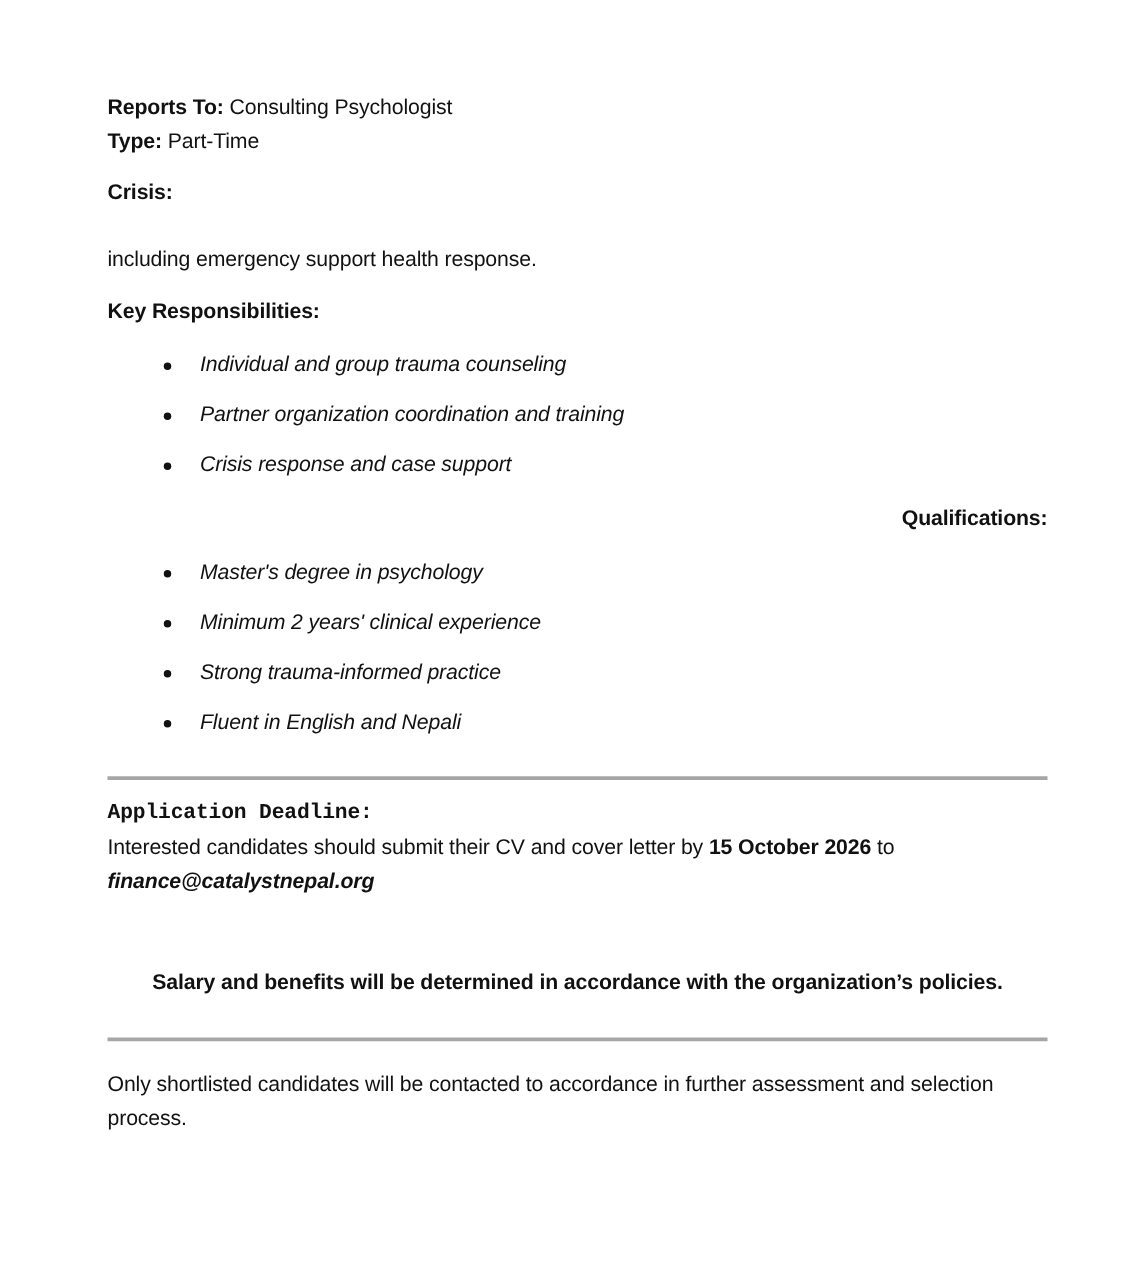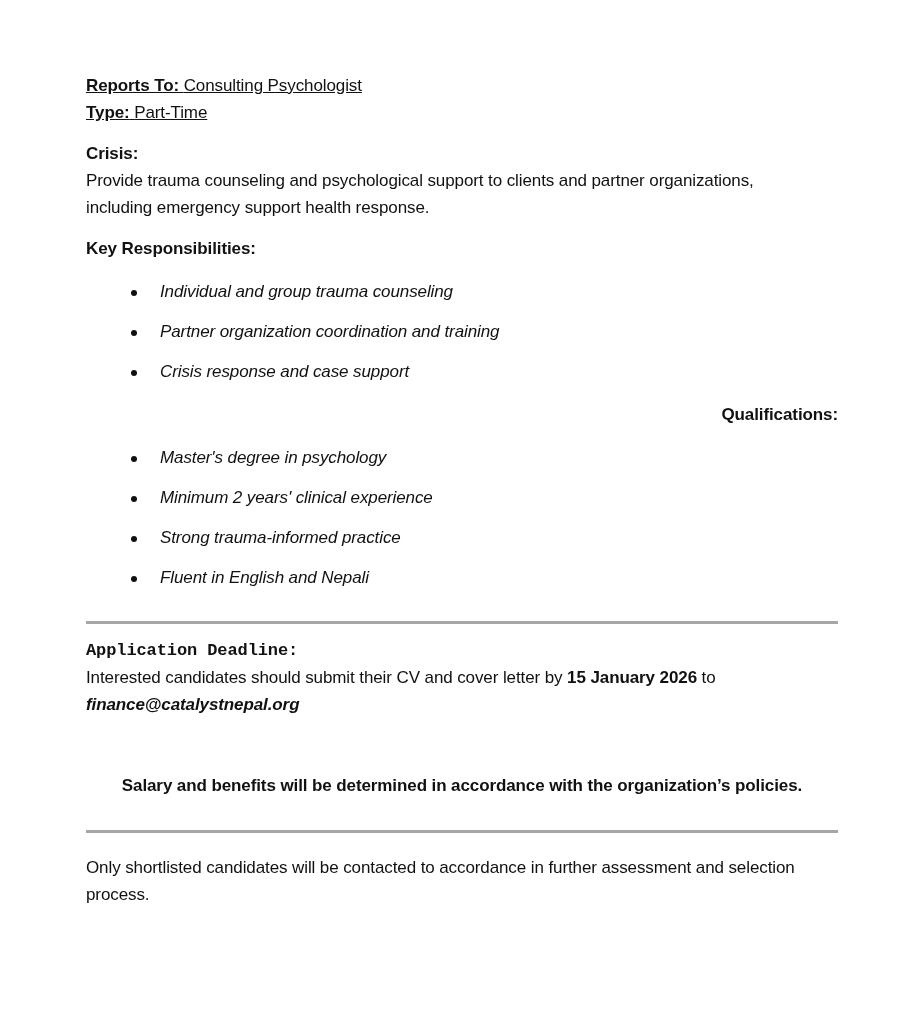--- a/index.html
+++ b/index.html
@@ -17,21 +17,21 @@
     }
     .page {
       position: absolute;
       left: 86px;
       top: 72px;
       width: 752px;
       font-size: 17px;
       line-height: 27px;
       letter-spacing: -0.1px;
     }
-    .line { margin: 0; text-decoration: underline; }
+    .line { margin: 0; }
     .b { font-weight: bold; }
     .bi { font-weight: bold; font-style: italic; }
     .section-head {
       margin: 14px 0 0 0;
       font-weight: bold;
     }
     .para { margin: 0; }
     ul.bullets {
       list-style: none;
       margin: 16px;
@@ -69,21 +69,21 @@
     <span class="b">Reports To:</span>
     <span>Consulting Psychologist</span>
   </p>
   <p class="line">
     <span class="b">Type:</span>
     <span>Part-Time</span>
   </p>
 
   <p class="section-head">Crisis:</p>
   <p class="para">
-    <span>Provide trauma counseling and psychological support to clients and partner organizations,</span><br>
+    <br>
     <span>including emergency support health response.</span>
   </p>
 
   <p class="section-head">Key Responsibilities:</p>
   <ul class="bullets">
     <li>
       <span class="dot"></span>
       <span>Individual and group trauma counseling</span>
     </li>
     <li>
@@ -113,21 +113,21 @@
     <li>
       <span class="dot"></span>
       <span>Fluent in English and Nepali</span>
     </li>
   </ul>
 
   <div class="hr" style="margin-top:30px;"></div>
 
   <p class="section-head" style="margin-top:13px;font-family:Liberation Mono, monospace;">Application Deadline:</p>
   <p class="para">
-    <span>Interested candidates should submit their CV and cover letter by </span><span class="b">15 January 2026</span><span> to</span><br>
+    <span>Interested candidates should submit their CV and cover letter by </span><span class="b">15 October 2026</span><span> to</span><br>
     <a class="bi" style="color:inherit;text-decoration:none;">finance@catalystnepal.org</a>
   </p>
 
   <p class="para b" style="margin-top:54px;text-align:center;">Salary and benefits will be determined in accordance with the organization’s policies.</p>
 
   <div class="hr" style="margin-top:31px;"></div>
 
   <p class="para" style="margin-top:21px; width:720px;">Only shortlisted candidates will be contacted to accordance in further assessment and selection process.</p>
 
 </div>

